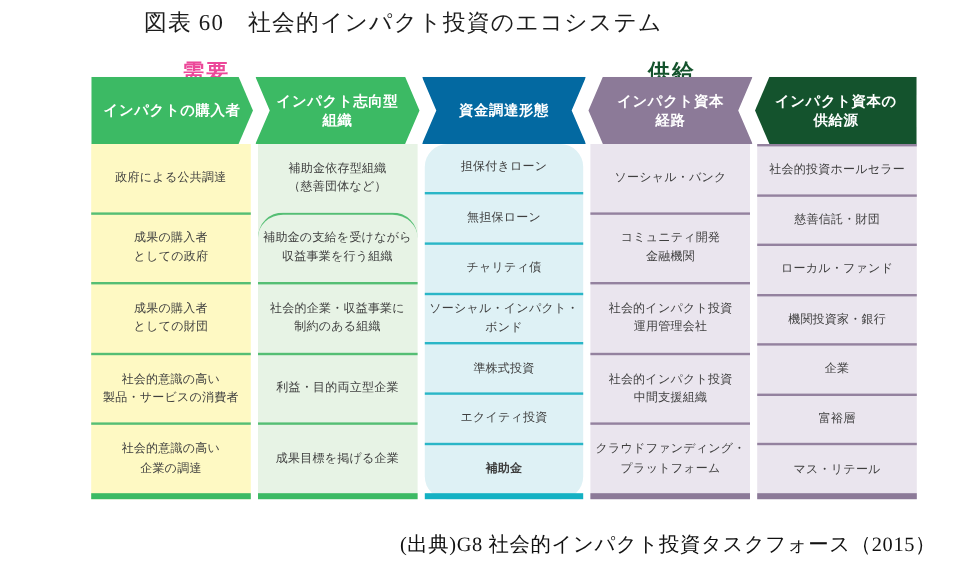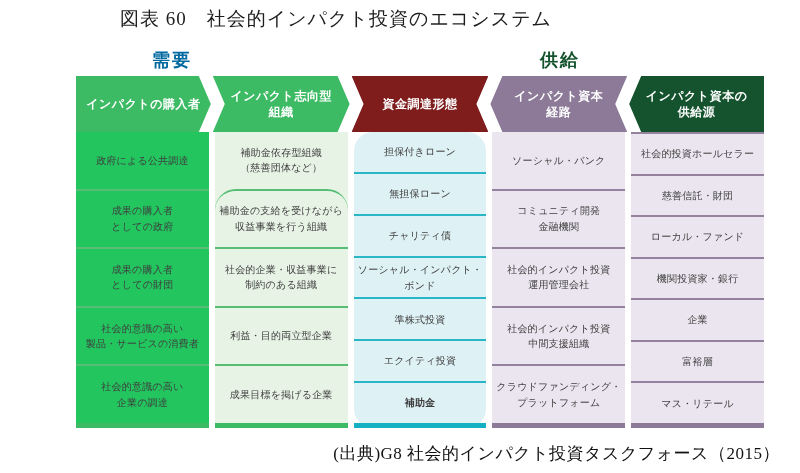--- a/index.html
+++ b/index.html
@@ -12,21 +12,21 @@
     font-family:"Liberation Serif","DejaVu Serif",serif;
     font-size:19px;color:#1c1c1c;letter-spacing:1px;
   }
   .flow-label{
     position:absolute;top:48px;width:120px;text-align:center;
     font-size:18px;font-weight:bold;letter-spacing:2px;
   }
   .flow-label.demand{left:112px;}
   .flow-label.supply{left:500px;}
   .diagram{
-    position:absolute;left:40px;top:76px;width:688px;height:352px;
+    position:absolute;left:40px;top:64px;width:688px;height:352px;
     display:flex;flex-direction:row;gap:6px;padding-left:36px;
   }
   .column{flex:1 1 0;display:flex;flex-direction:column;min-width:0;}
   .header{
     height:56px;flex:0 0 56px;display:flex;align-items:center;justify-content:center;
     color:#ffffff;font-weight:bold;font-size:12px;line-height:1.35;text-align:center;
     white-space:pre-line;letter-spacing:0.5px;position:relative;z-index:2;
   }
   .arrow-r-start{clip-path:polygon(0 0,calc(100% - 12px) 0,100% 50%,calc(100% - 12px) 100%,0 100%);margin-right:-2px;}
   .arrow-r-mid{clip-path:polygon(0 0,calc(100% - 12px) 0,100% 50%,calc(100% - 12px) 100%,0 100%,12px 50%);margin:0 -2px;}
@@ -43,26 +43,26 @@
   .source{
     position:absolute;bottom:8px;left:0;right:20px;text-align:right;
     font-family:"Liberation Serif","DejaVu Serif",serif;
     font-size:17px;color:#111111;letter-spacing:0.5px;
   }
 </style>
 </head>
 <body>
 
 <div class="title">図表 60　社会的インパクト投資のエコシステム</div>
-<div class="flow-label demand" style="color: #0369a1;">需要</div>
+<div class="flow-label demand" style="color: #ec4899;">需要</div>
 <div class="flow-label supply" style="color: #14532d;">供給</div>
 <div class="diagram" id="diagram">
     <div class="column">
       <div class="header arrow-r-start" style="background: rgb(60, 186, 100);">インパクトの購入者</div>
-      <div class="body" style="background: #22c55e; justify-content: space-between;">
+      <div class="body" style="background: #fef9c3; justify-content: space-between;">
         <div class="cell">政府による公共調達</div>
         <div class="cell" style="border-top: 2px solid rgb(85, 190, 116);">成果の購入者
 としての政府</div>
         <div class="cell" style="border-top: 2px solid rgb(85, 190, 116);">成果の購入者
 としての財団</div>
         <div class="cell" style="border-top: 2px solid rgb(85, 190, 116);">社会的意識の高い
 製品・サービスの消費者</div>
         <div class="cell" style="border-top: 2px solid rgb(85, 190, 116);">社会的意識の高い
 企業の調達</div>
         <div class="bar" style="background: rgb(60, 186, 100);"></div>
@@ -77,21 +77,21 @@
         <div class="cell" style="border-top: 2px solid rgb(85, 190, 116); border-radius: 21px;">補助金の支給を受けながら
 収益事業を行う組織</div>
         <div class="cell" style="border-top: 2px solid rgb(85, 190, 116);">社会的企業・収益事業に
 制約のある組織</div>
         <div class="cell" style="border-top: 2px solid rgb(85, 190, 116);">利益・目的両立型企業</div>
         <div class="cell" style="border-top: 2px solid rgb(85, 190, 116);">成果目標を掲げる企業</div>
         <div class="bar" style="background: rgb(60, 186, 100);"></div>
       </div>
     </div>
     <div class="column">
-      <div class="header arrow-converge" style="background: #7f1d1d;">資金調達形態</div>
+      <div class="header arrow-converge" style="background: #0369a1;">資金調達形態</div>
       <div class="body" style="background: rgb(222, 241, 245); border-radius: 19px;">
         <div class="cell">担保付きローン</div>
         <div class="cell" style="border-top: 2px solid rgb(42, 182, 199);">無担保ローン</div>
         <div class="cell" style="border-top: 2px solid rgb(42, 182, 199);">チャリティ債</div>
         <div class="cell" style="border-top: 2px solid rgb(42, 182, 199);">ソーシャル・インパクト・
 ボンド</div>
         <div class="cell" style="border-top: 2px solid rgb(42, 182, 199);">準株式投資</div>
         <div class="cell" style="border-top: 2px solid rgb(42, 182, 199);">エクイティ投資</div>
         <div class="cell" style="border-top: 2px solid rgb(42, 182, 199); font-weight: bold;">補助金</div>
         <div class="bar" style="background: rgb(20, 177, 195);"></div>

